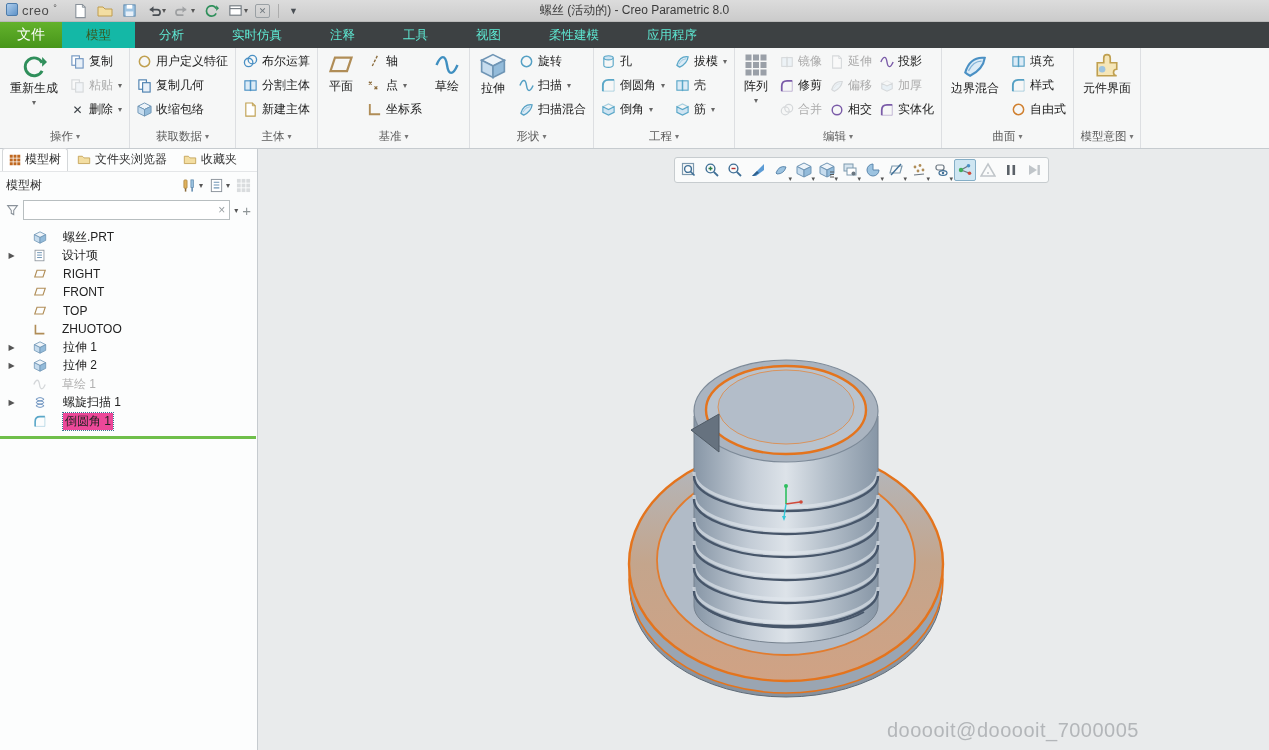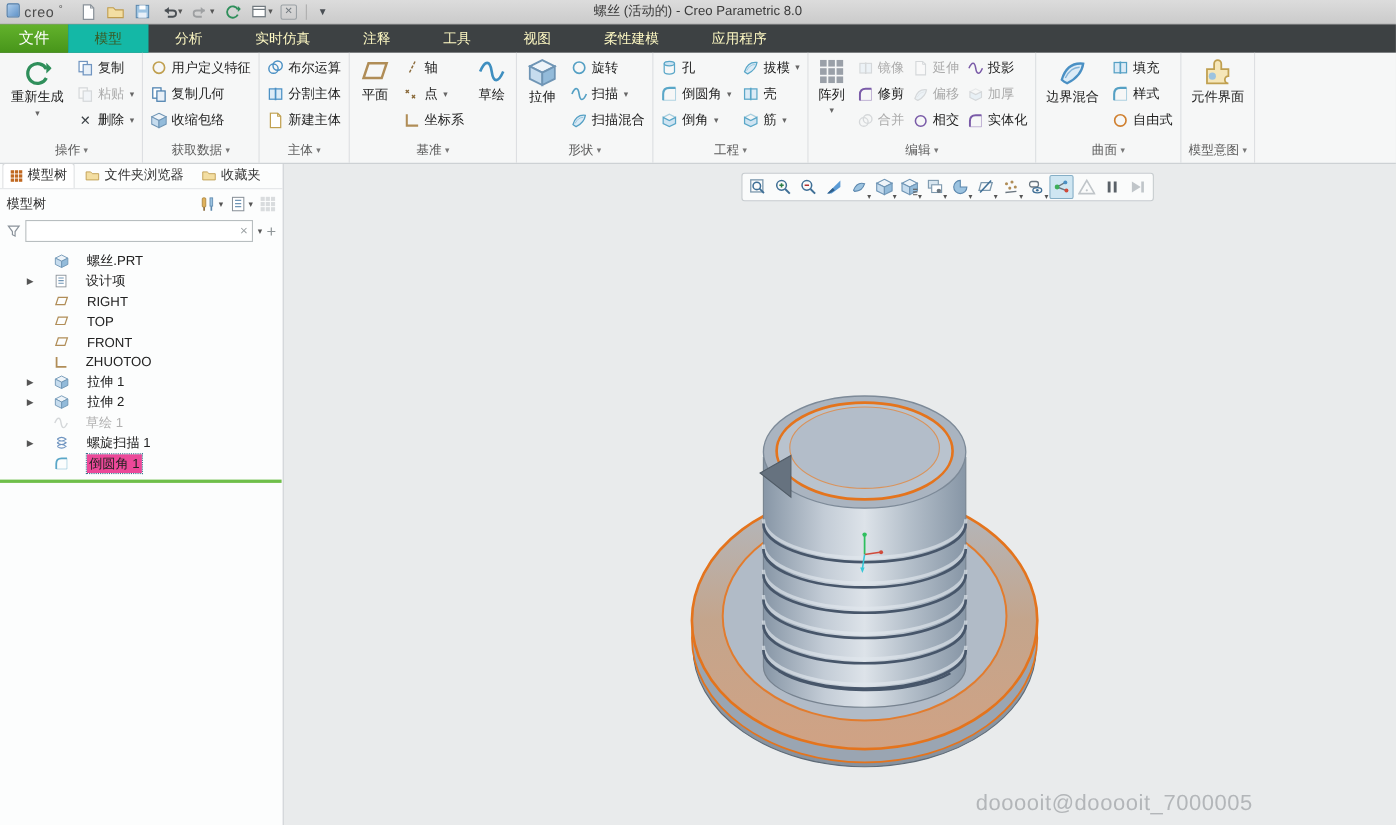--- a/index.html
+++ b/index.html
@@ -19,21 +19,21 @@
   .qbtn svg { display:block; }
   .qbtn .dd { font-size:8px; color:#555; }
   .qbtn.dis svg { opacity:.38; }
   .qsep { width:1px; height:14px; background:#adadad; margin:0 3px; }
   .win-title { position:absolute; left:0; right:0; text-align:center; font-size:12px; color:#3b3b3b; pointer-events:none; }
 
   
   .tabbar { height:26px; background:#3d4143; display:flex; align-items:stretch; }
   .ftab { width:62px; display:flex; align-items:center; justify-content:center; color:#fff;
     background:linear-gradient(#63b22c,#47951a); font-size:14px; }
-  .rtab { padding:0 24px; display:flex; align-items:center; color:#fef9c3; font-size:12.5px; }
+  .rtab { padding:0 24px; display:flex; align-items:center; color:#5eead4; font-size:12.5px; }
   .rtab.active { background:#14b8a6; color:#3a5a24; }
 
   
   .ribbon { height:101px; background:#f6f7f7; border-bottom:1px solid #c6cbcf; display:flex; align-items:stretch; padding-left:1px; }
   .rgroup { display:flex; flex-direction:column; border-right:1px solid #dddfe2; padding:3px 4px 0; }
   .rbody { display:flex; align-items:flex-start; gap:4px; flex:1; }
   .rcol { display:flex; flex-direction:column; gap:3px; }
   .sbtn { display:flex; align-items:center; gap:4px; height:21px; padding:0 3px; white-space:nowrap; border-radius:2px; }
   .sbtn .cdd { font-size:8px; color:#666; margin-left:1px; }
   .sbtn.dis { color:#ababab; }
@@ -59,21 +59,21 @@
   .phbtn.dis svg { opacity:.35; }
   .filterrow { display:flex; align-items:center; gap:4px; padding:2px 6px 4px; }
   .funnel { width:13px; height:13px; }
   .searchbox { flex:1; display:flex; align-items:center; height:20px; border:1px solid #b8bec0; background:#fff; padding:0 4px; }
   .searchbox input { flex:1; border:none; outline:none; font-size:12px; background:transparent; }
   .clear-x { color:#9aa0a3; font-size:12px; }
   .fdd { font-size:8px; color:#555; }
   .fplus { color:#8f9698; font-size:15px; line-height:1; }
 
   .tree { padding-top:4px; }
-  .titem { display:flex; align-items:center; height:18.4px; padding-left:6px; gap:16px;margin-left:16px; }
+  .titem { display:flex; align-items:center; height:18.4px; padding-left:6px; gap:16px; }
   .titem .arrow { width:11px; font-size:8px; color:#555; text-align:center; flex:0 0 auto; }
   .titem.lvl1 { padding-left:6px; }
   .titem .tlabel { font-size:12px; color:#222; }
   .titem.gray .tlabel { color:#b0b0b0; }
   .titem.gray svg { opacity:.4; }
   .sel-box { background:#ec4899; outline:1px dotted #38708e; padding:0 2px; }
   .insertline { position:absolute; left:0; width:256px; top:287px; height:3px; background:#6fbf4a; }
 
   
   .gfx { position:relative; flex:1; background:#e9ebec; }
@@ -692,28 +692,28 @@
         <svg width="14" height="12" viewBox="0 0 16 16" color="#b08d57">
             <use href="#sym-plane"></use>
           </svg>
         <span class="tlabel">RIGHT</span>
       </div>
       <div class="titem lvl1">
         <span class="arrow"></span>
         <svg width="14" height="12" viewBox="0 0 16 16" color="#b08d57">
             <use href="#sym-plane"></use>
           </svg>
-        <span class="tlabel">TOP</span>
+        <span class="tlabel">FRONT</span>
       </div>
       <div class="titem lvl1">
         <span class="arrow"></span>
         <svg width="14" height="12" viewBox="0 0 16 16" color="#b08d57">
             <use href="#sym-plane"></use>
           </svg>
-        <span class="tlabel">FRONT</span>
+        <span class="tlabel">TOP</span>
       </div>
       <div class="titem lvl1">
         <span class="arrow"></span>
         <svg width="13" height="13" viewBox="0 0 16 16" color="#b08d57">
             <use href="#sym-axes"></use>
           </svg>
         <span class="tlabel">ZHUOTOO</span>
       </div>
       <div class="titem lvl1">
         <span class="arrow">▶</span>

